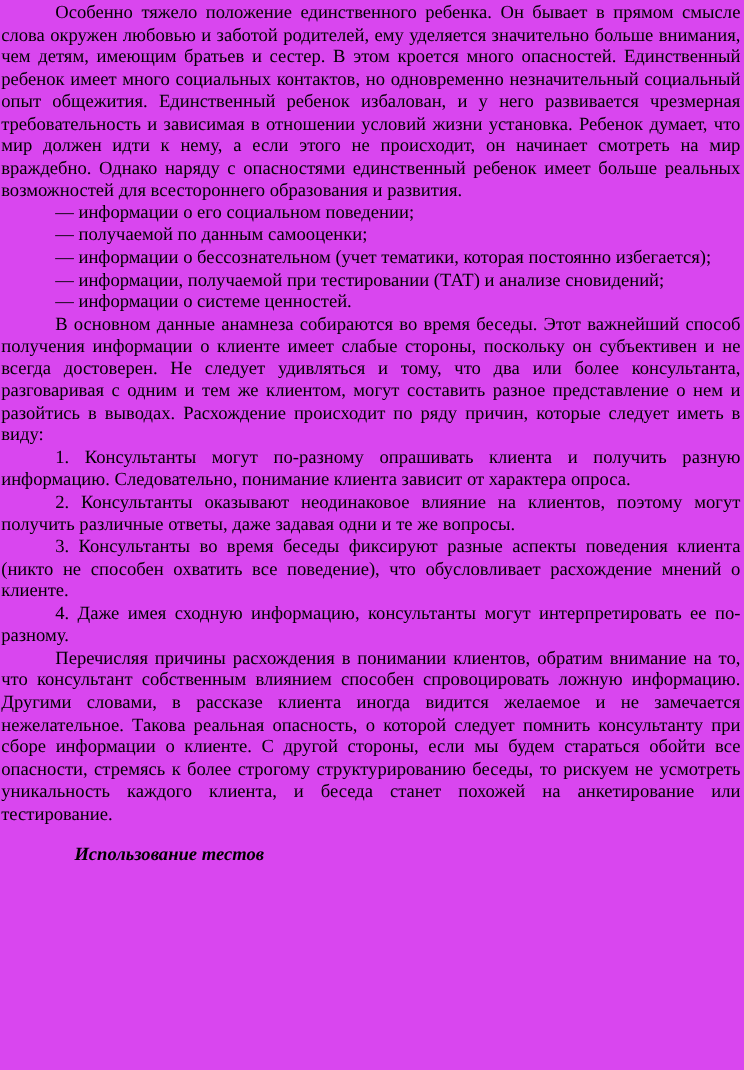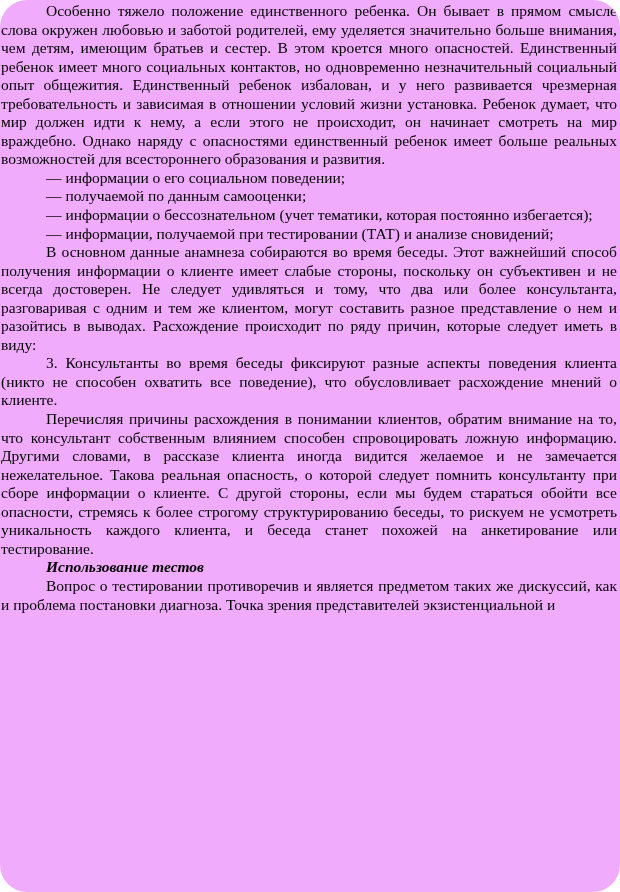--- a/index.html
+++ b/index.html
@@ -6,47 +6,49 @@
     margin: 0;
     padding: 0;
     background: #ffffff;
   }
   .page {
     position: relative;
     width: 620px;
     height: 892px;
     box-sizing: border-box;
     padding: 2px 3px 0 1px;
-    background: #f0abfc;
+    background: #d946ef;
     color: #000000;
     font-family: "Liberation Serif", "DejaVu Serif", serif;
     font-size: 15.5px;
     line-height: 18.55px;
     text-align: justify;
     overflow: hidden;
-    border-radius: 27px;
   }
   .para {
     margin: 0;
     text-indent: 45px;
   }
   .subheading {
-    margin: 0;
+    margin: 16px;
     text-indent: 45px;
     font-weight: bold;
     font-style: italic;
   }
 </style>
 </head>
 <body>
 
 <div class="page">
   <p class="para">Особенно тяжело положение единственного ребенка. Он бывает в прямом смысле слова окружен любовью и заботой родителей, ему уделяется значительно больше внимания, чем детям, имеющим братьев и сестер. В этом кроется много опасностей. Единственный ребенок имеет много социальных контактов, но одновременно незначительный социальный опыт общежития. Единственный ребенок избалован, и у него развивается чрезмерная требовательность и зависимая в отношении условий жизни установка. Ребенок думает, что мир должен идти к нему, а если этого не происходит, он начинает смотреть на мир враждебно. Однако наряду с опасностями единственный ребенок имеет больше реальных возможностей для всестороннего образования и развития.</p>
   <p class="para">— информации о его социальном поведении;</p>
   <p class="para">— получаемой по данным самооценки;</p>
   <p class="para">— информации о бессознательном (учет тематики, которая постоянно избегается);</p>
   <p class="para">— информации, получаемой при тестировании (ТАТ) и анализе сновидений;</p>
+  <p class="para">— информации о системе ценностей.</p>
   <p class="para">В основном данные анамнеза собираются во время беседы. Этот важнейший способ получения информации о клиенте имеет слабые стороны, поскольку он субъективен и не всегда достоверен. Не следует удивляться и тому, что два или более консультанта, разговаривая с одним и тем же клиентом, могут составить разное представление о нем и разойтись в выводах. Расхождение происходит по ряду причин, которые следует иметь в виду:</p>
+  <p class="para">1. Консультанты могут по-разному опрашивать клиента и получить разную информацию. Следовательно, понимание клиента зависит от характера опроса.</p>
+  <p class="para">2. Консультанты оказывают неодинаковое влияние на клиентов, поэтому могут получить различные ответы, даже задавая одни и те же вопросы.</p>
   <p class="para">3. Консультанты во время беседы фиксируют разные аспекты поведения клиента (никто не способен охватить все поведение), что обусловливает расхождение мнений о клиенте.</p>
+  <p class="para">4. Даже имея сходную информацию, консультанты могут интерпретировать ее по-разному.</p>
   <p class="para">Перечисляя причины расхождения в понимании клиентов, обратим внимание на то, что консультант собственным влиянием способен спровоцировать ложную информацию. Другими словами, в рассказе клиента иногда видится желаемое и не замечается нежелательное. Такова реальная опасность, о которой следует помнить консультанту при сборе информации о клиенте. С другой стороны, если мы будем стараться обойти все опасности, стремясь к более строгому структурированию беседы, то рискуем не усмотреть уникальность каждого клиента, и беседа станет похожей на анкетирование или тестирование.</p>
   <p class="subheading">Использование тестов</p>
-  <p class="para">Вопрос о тестировании противоречив и является предметом таких же дискуссий, как и проблема постановки диагноза. Точка зрения представителей экзистенциальной и</p>
 </div>
 
 </body></html>

